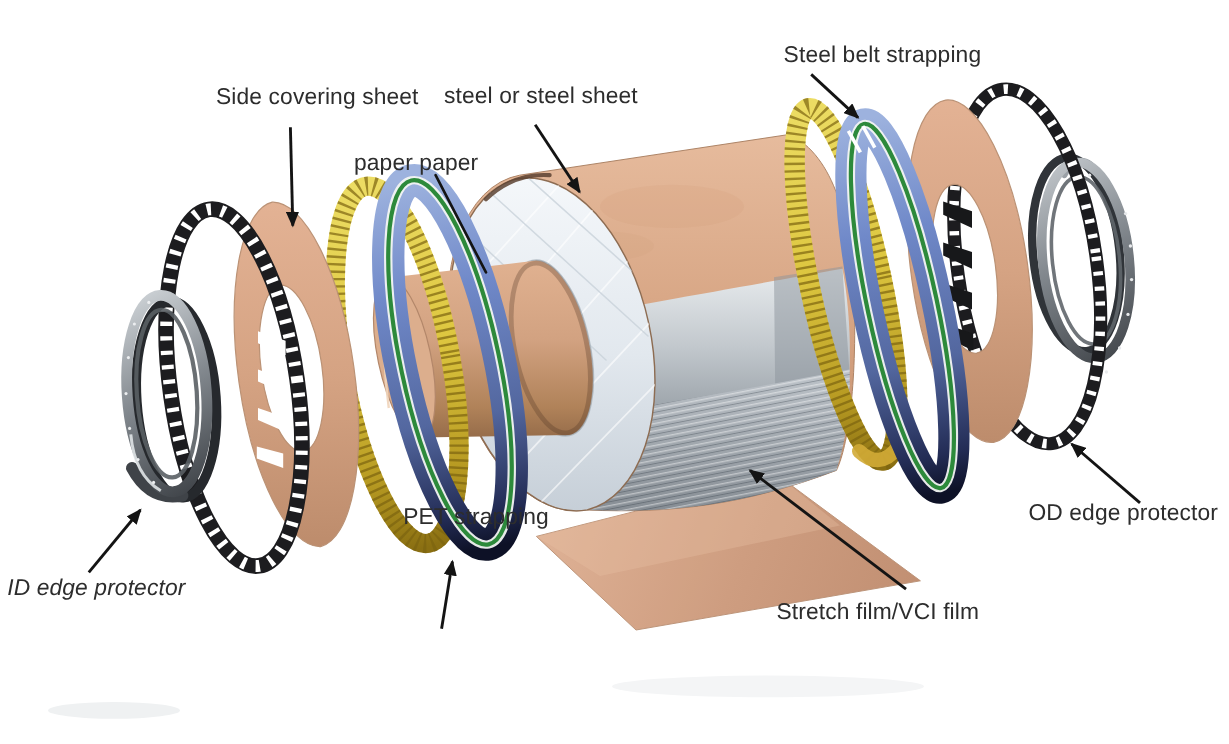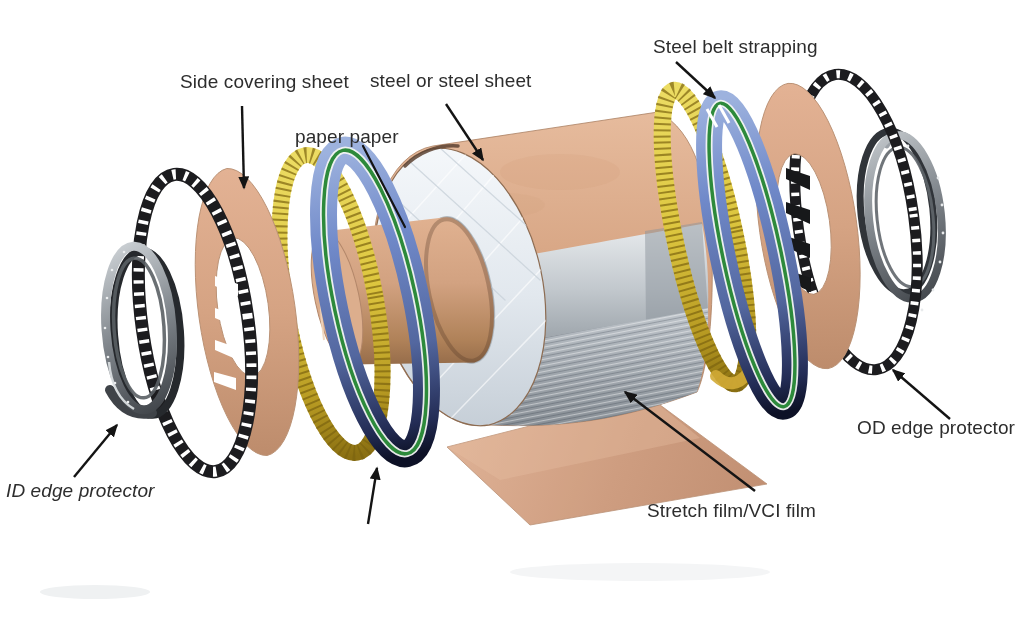--- a/index.html
+++ b/index.html
@@ -271,17 +271,18 @@
     <path class="arrowLine" marker-end="url(#ah)" d="M755,491 L625,392"></path>
     <path class="arrowLine" marker-end="url(#ah)" d="M950,419 L893,370"></path>
     <path class="arrowLine" marker-end="url(#ah)" d="M74,477 L117,425"></path>
   </g>
 </svg>
 
 <div class="callout" style="left:180px;top:71px;">Side covering sheet</div>
 <div class="callout" style="left:370px;top:70px;">steel or steel sheet</div>
 <div class="callout" style="left:295px;top:126px;">paper paper</div>
 <div class="callout" style="left:622px;top:36px;margin-left:31px;">Steel belt strapping</div>
+<div class="callout" style="left:336px;top:421px;">PET strapping</div>
 <div class="callout" style="left:647px;top:500px;">Stretch film/VCI film</div>
 <div class="callout" style="left:857px;top:417px;">OD edge protector</div>
 <div class="callout" style="left:6px;top:480px;font-style:italic;">ID edge protector</div>
 
 </div>
 
 </body></html>

